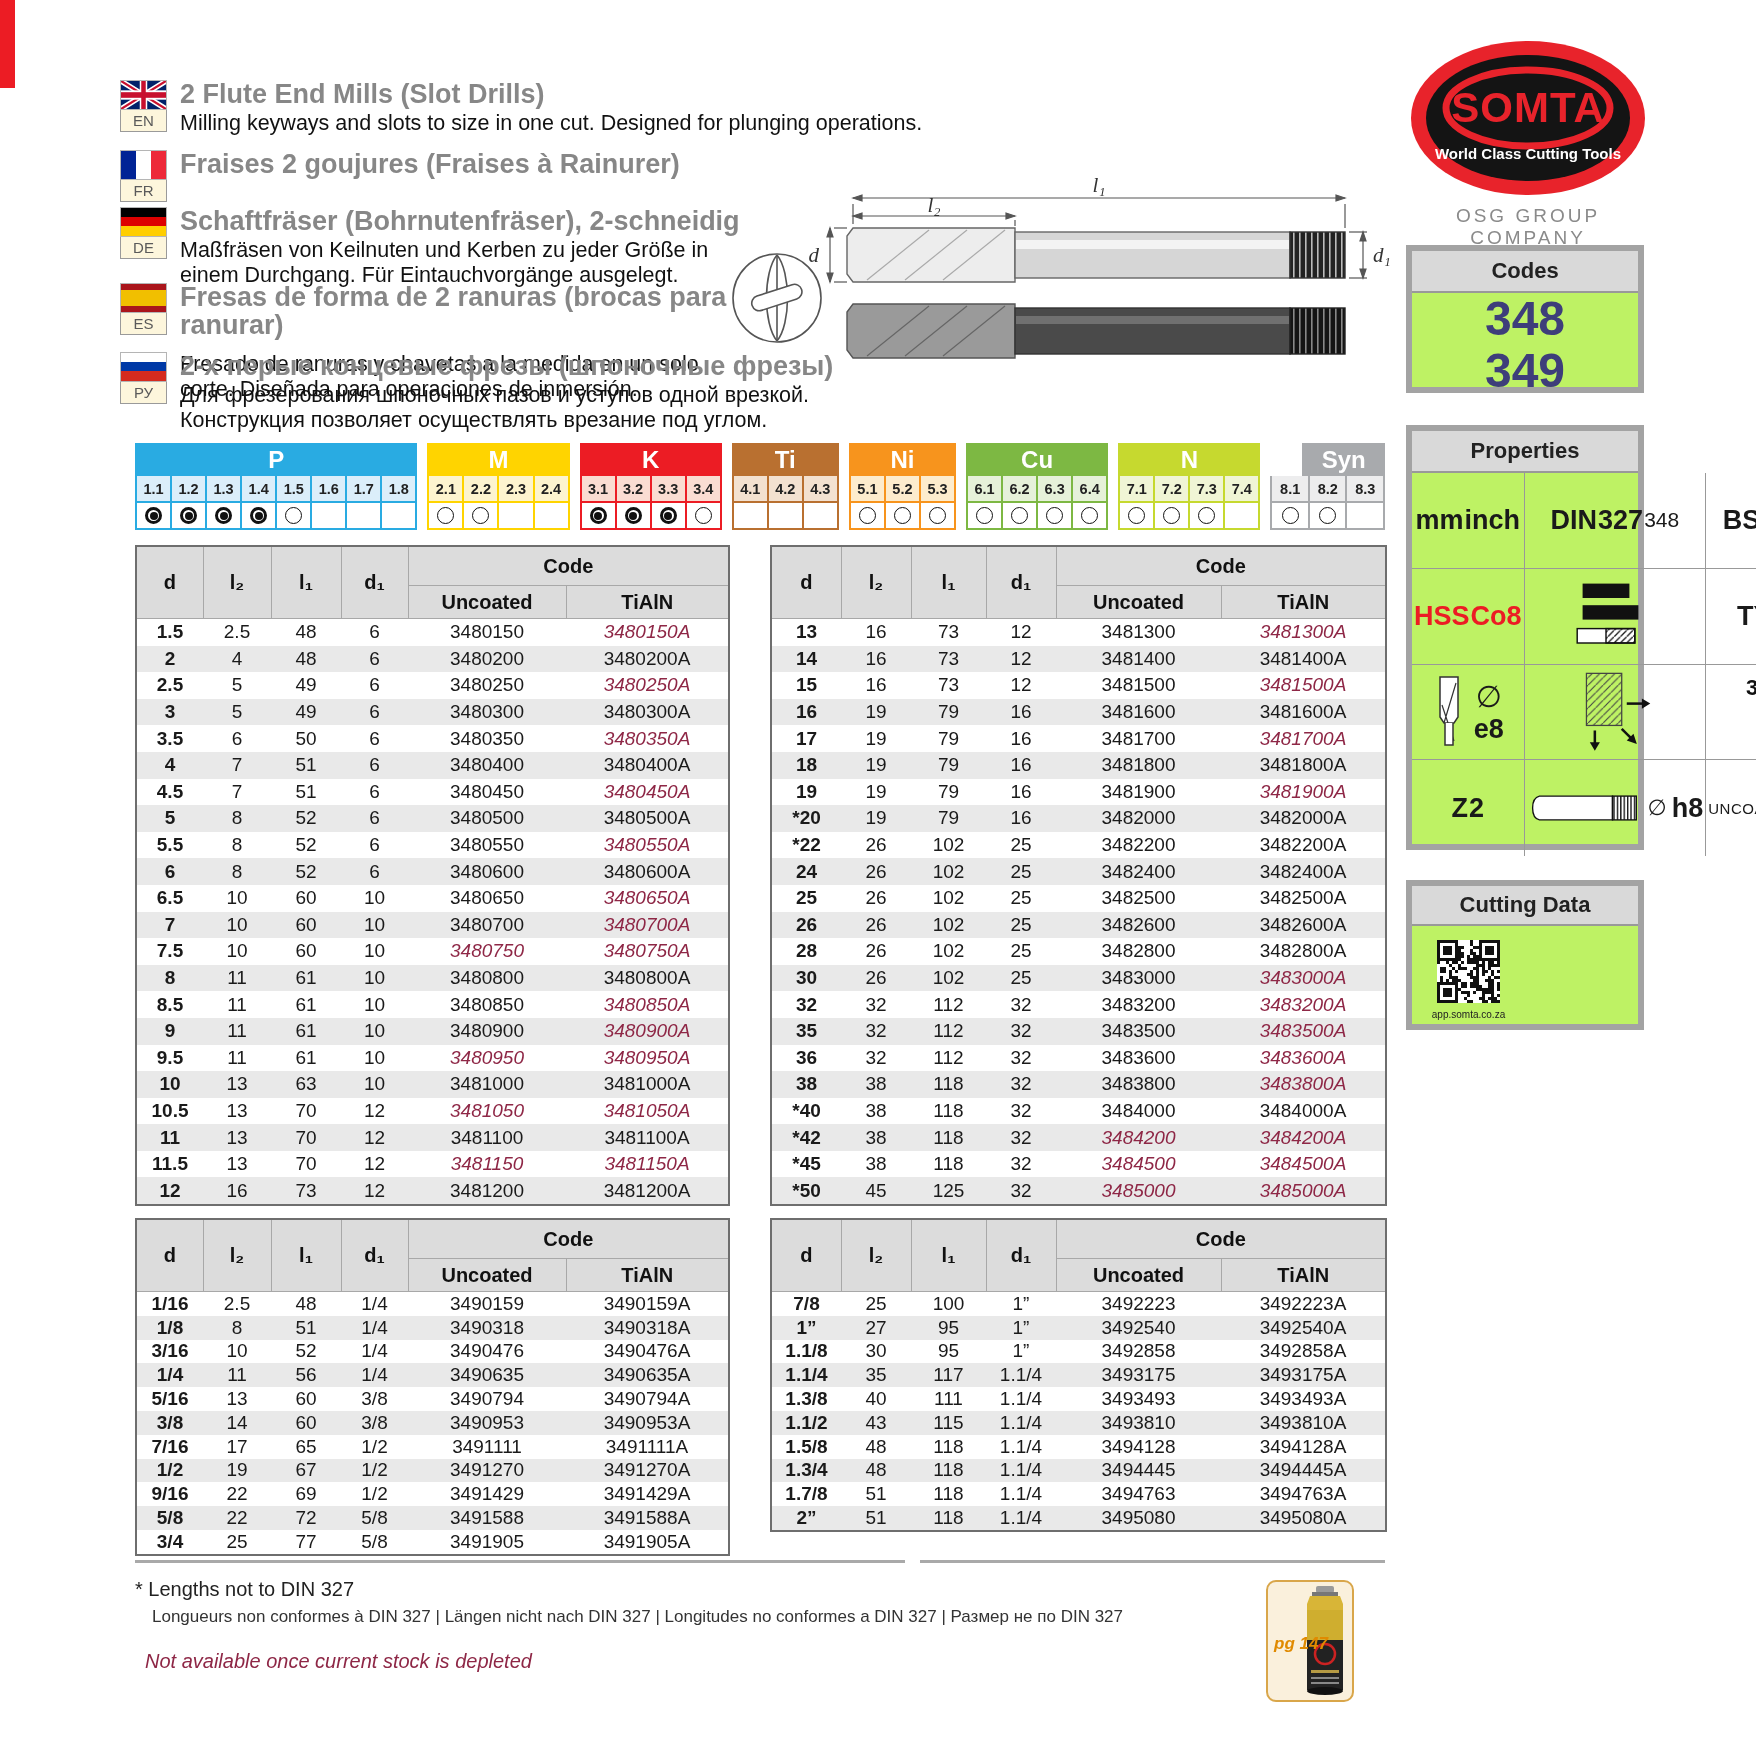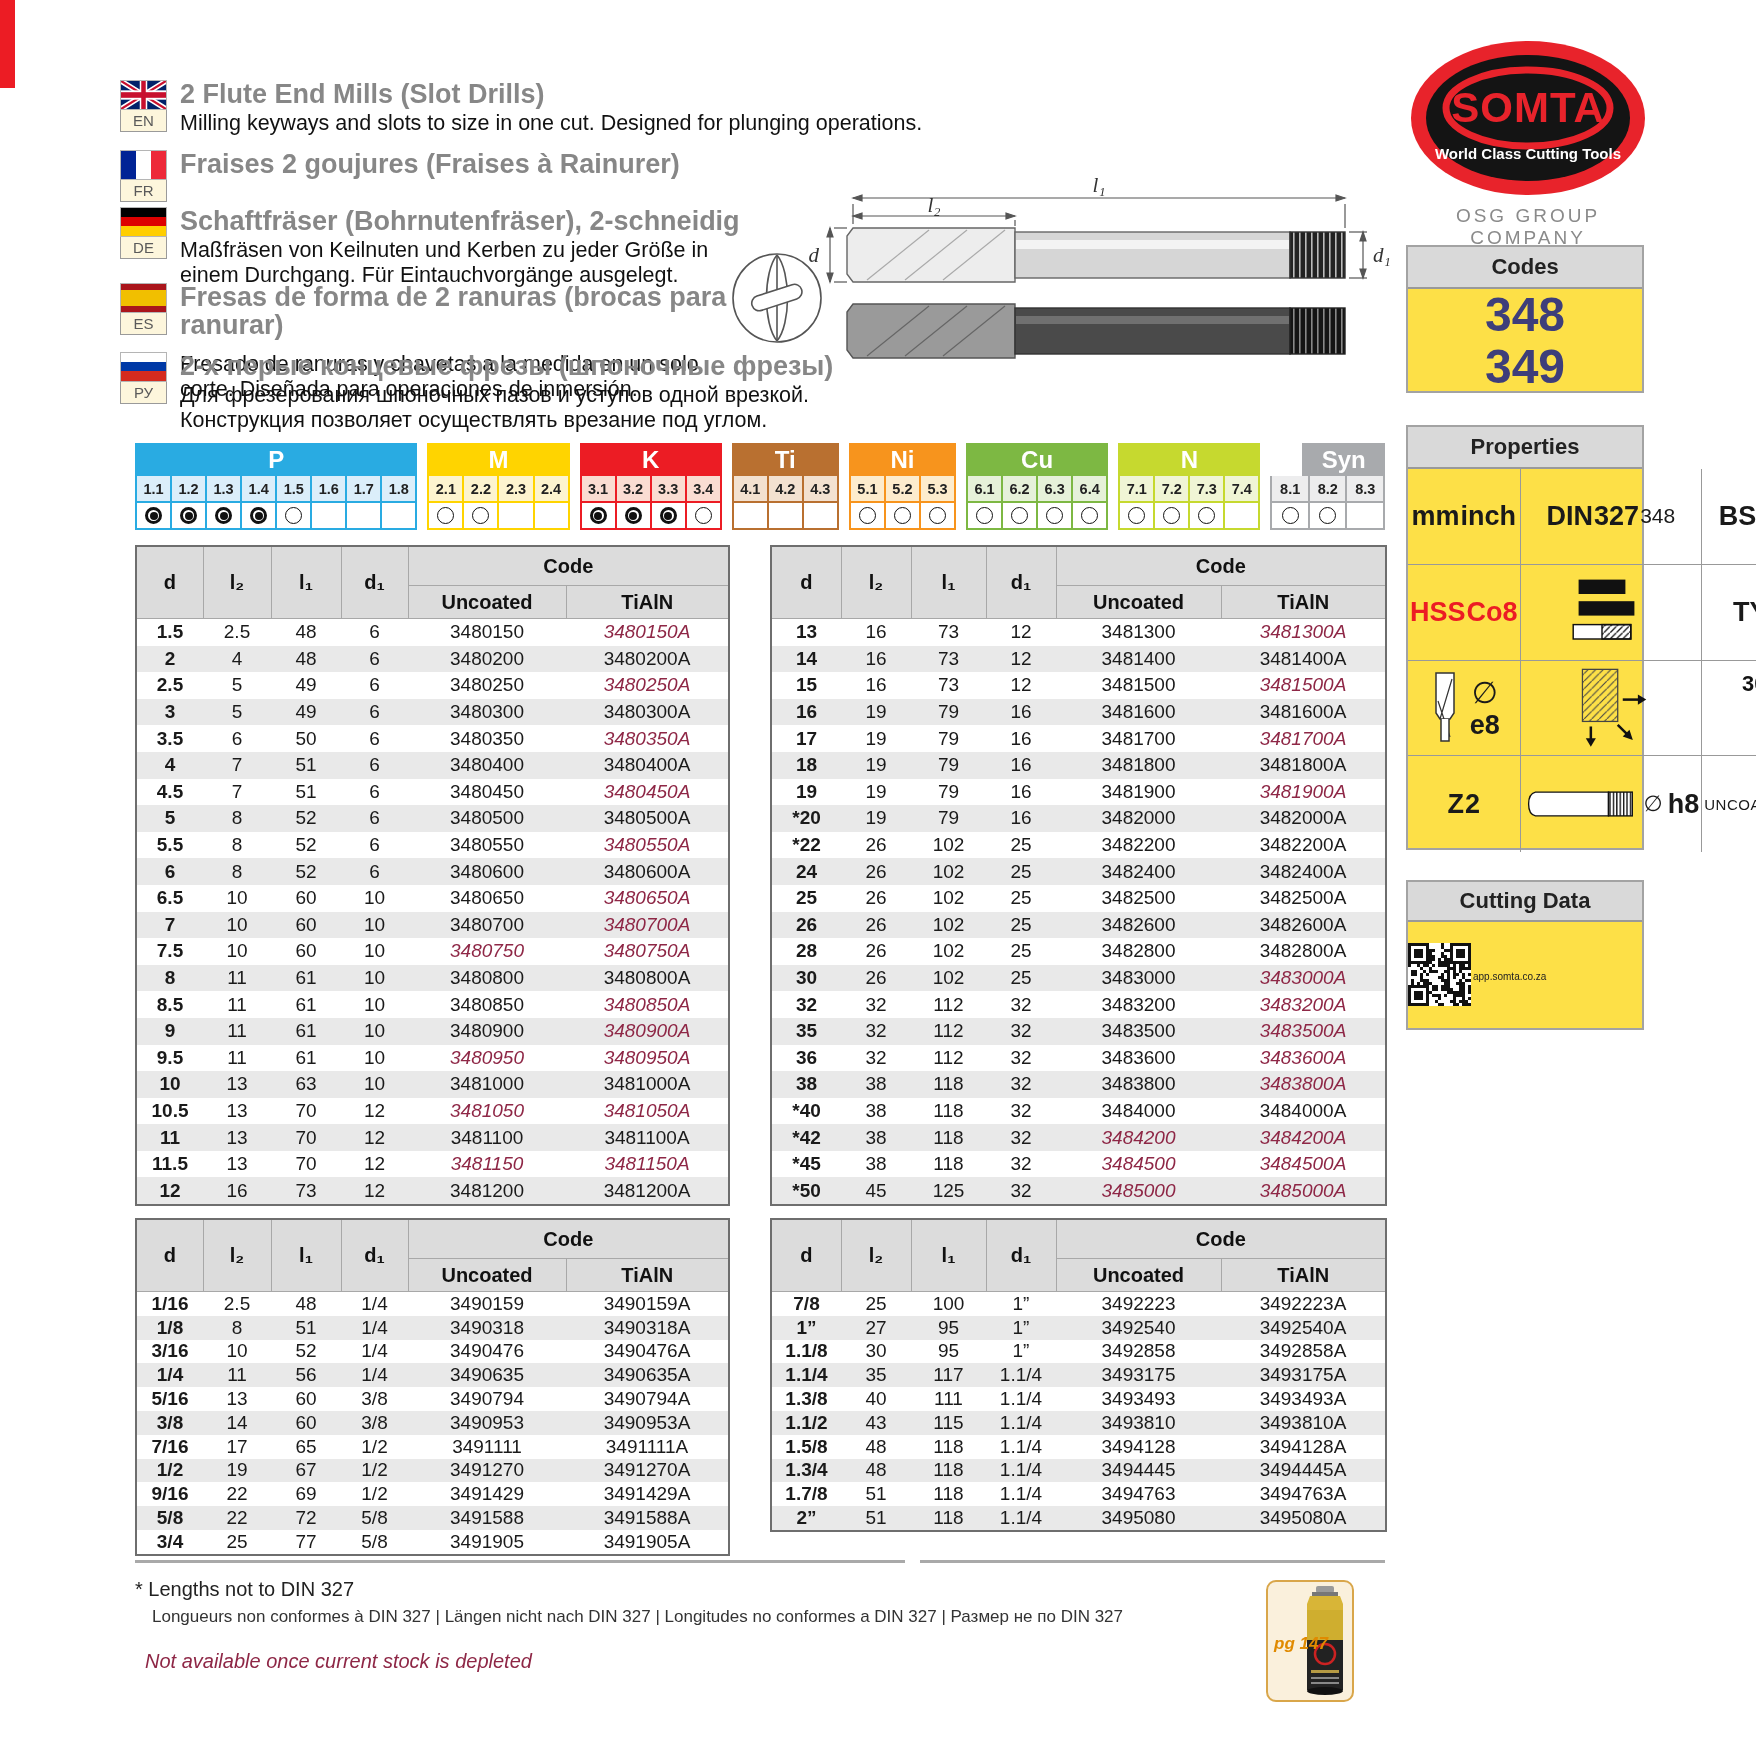--- a/index.html
+++ b/index.html
@@ -17,38 +17,38 @@
   .flag-de{background:linear-gradient(#000 0 33%,#d00 33% 66%,#ffce00 66% 100%);}
   .flag-es{background:linear-gradient(#aa151b 0 23%,#f1bf00 23% 77%,#aa151b 77% 100%);}
   .flag-ru{background:linear-gradient(#fff 0 33%,#0039a6 33% 66%,#d52b1e 66% 100%);}
   .flag-label{width:47px;height:22px;box-sizing:border-box;border:1px solid #9a9a9a;border-top:none;
     background:#fdf6dc;color:#5a5a5a;font-size:15px;display:flex;align-items:center;justify-content:center;}
   .lang-title{font-size:27px;font-weight:bold;color:#878787;line-height:1.05;}
   .lang-desc{font-size:21.5px;color:#111;line-height:1.16;margin-top:3px;}
 
   
   .osg{font-size:19px;color:#8a8a8a;letter-spacing:3px;text-align:center;width:240px;}
-  .panel{border:2px solid #a3a3a3;box-sizing:border-box;background:#fde047;}
+  .panel{border:6px solid #a3a3a3;box-sizing:border-box;background:#bef264;}
   .panel-header{background:#d9d9d9;border-bottom:2px solid #999;display:flex;align-items:center;justify-content:center;
     font-weight:bold;font-size:22px;color:#222;}
   .codes-body{display:flex;flex-direction:column;align-items:center;justify-content:center;gap:2px;height:100%;}
   .code-num{color:#3e3e7a;font-weight:bold;font-size:48px;line-height:1.05;}
   .prop-grid{display:grid;grid-template-columns:1fr 1fr 1fr;grid-template-rows:repeat(4,1fr);height:383px;}
   .prop-cell{border-right:1.5px solid #999;border-bottom:1.5px solid #999;display:flex;flex-direction:row;
     align-items:center;justify-content:center;text-align:center;gap:1px;padding:2px;box-sizing:border-box;}
   .prop-cell:nth-child(3n){border-right:none;}
   .prop-cell:nth-child(n+10){border-bottom:none;}
   .p-big{font-size:27px;font-weight:bold;line-height:1.12;}
   .p-mid{font-size:21px;}
   .p-red{color:#ec1c24;}
   .p-small{font-size:15px;letter-spacing:.5px;}
   .p-rule{width:70%;height:1px;background:#777;margin:5px 0;}
   .cut-body{display:grid;grid-template-columns:1fr 1fr;height:108px;}
   .cut-left{display:flex;align-items:center;justify-content:center;font-size:22px;border-right:1.5px solid #999;}
-  .cut-right{display:flex;flex-direction:row;align-items:center;justify-content:center;gap:2px;}
+  .cut-right{display:flex;flex-direction:column;align-items:center;justify-content:center;gap:2px;}
   .qr-caption{font-size:10px;color:#222;}
 
   
   .mat-strip{left:135px;top:443px;width:1250px;height:88px;display:flex;gap:10px;}
   .mat-group{display:flex;flex-direction:column;min-width:0;}
   .mat-head{height:33px;display:flex;align-items:center;justify-content:center;color:#fff;font-weight:bold;font-size:24px;}
   .mat-nums,.mat-rads{display:flex;border-left:2px solid var(--gc);}
   .mat-num{flex:1;height:25px;box-sizing:border-box;border-right:2px solid var(--gc);
     display:flex;align-items:center;justify-content:center;font-size:14.5px;font-weight:bold;color:#222;}
   .mat-rad{flex:1;height:29px;box-sizing:border-box;border-right:2px solid var(--gc);border-bottom:2px solid var(--gc);

